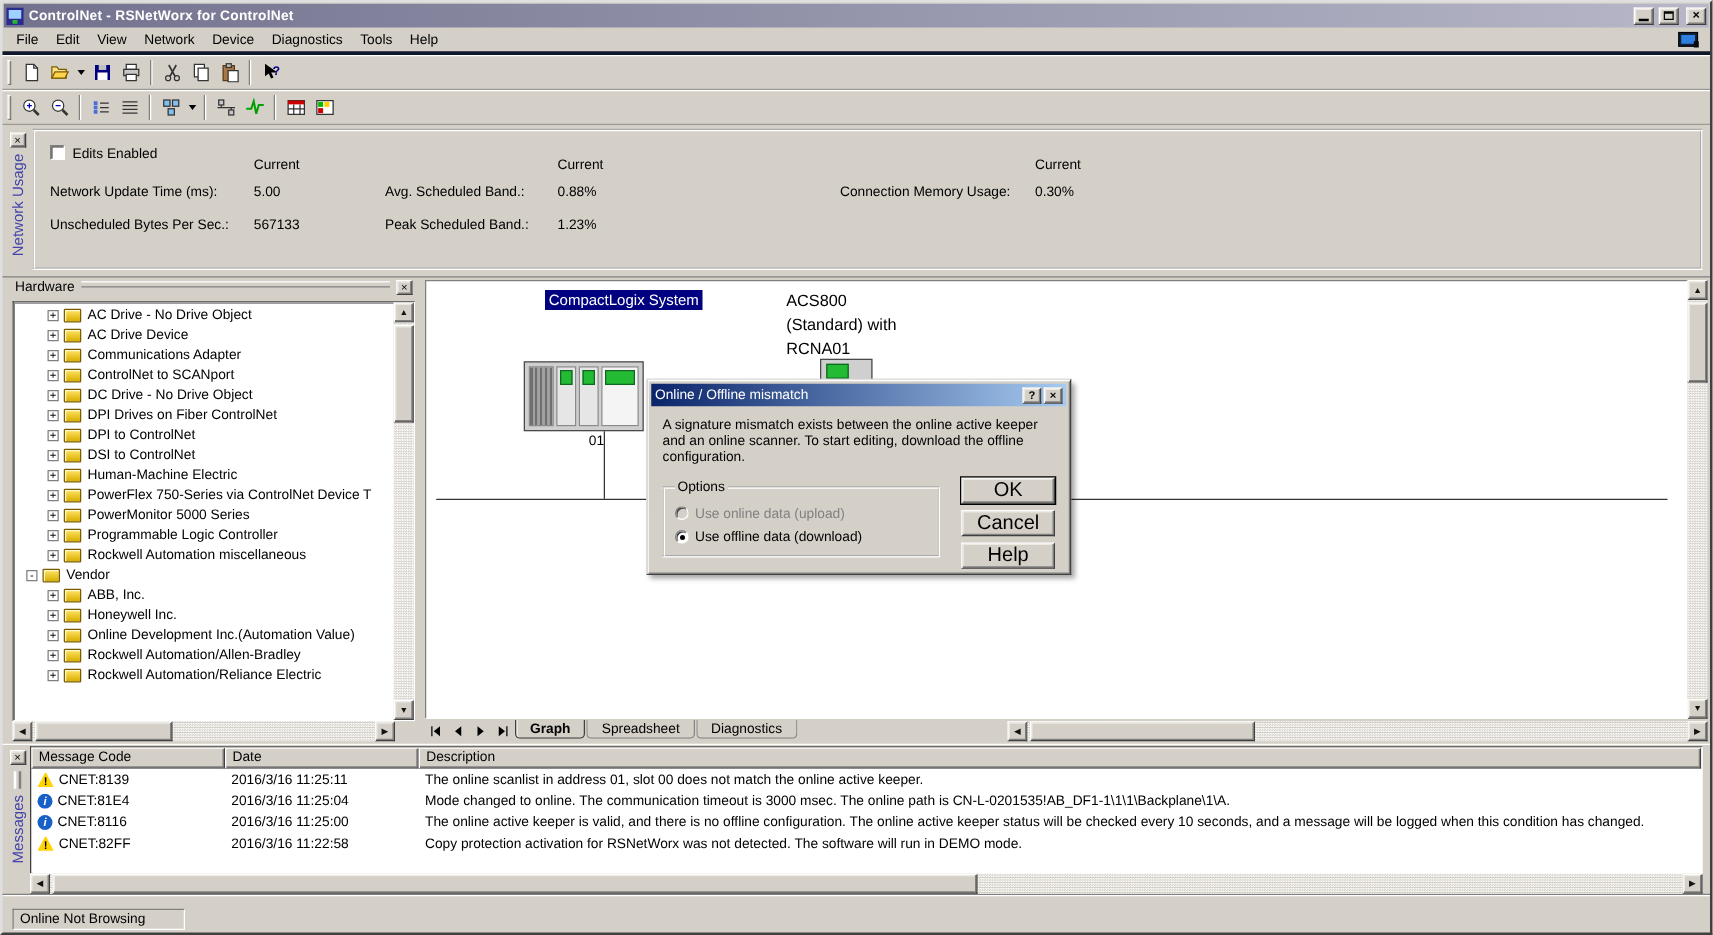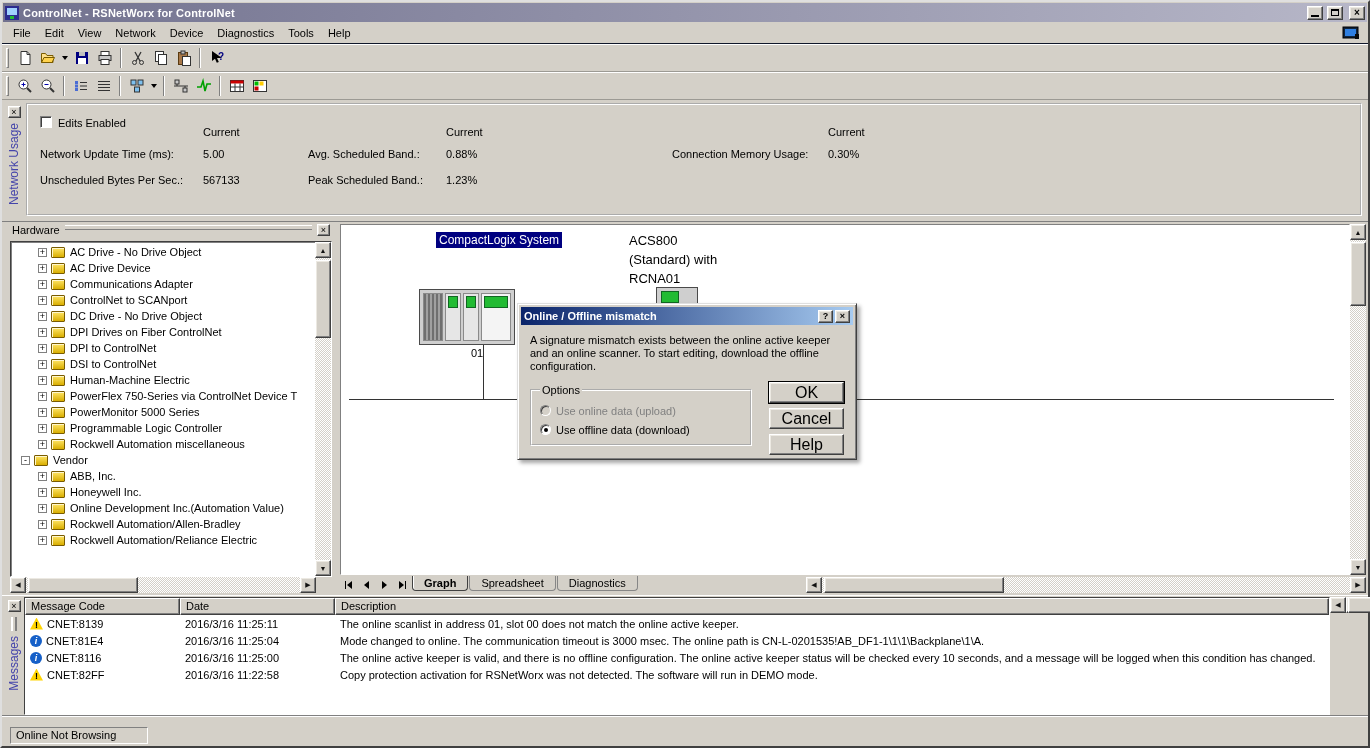--- a/index.html
+++ b/index.html
@@ -14,21 +14,21 @@
 
   
   .titlebar{height:19px;margin:1px 1px 0 1px;background:linear-gradient(90deg,#72728f,#b7b7c8);display:flex;align-items:center;gap:4px;padding:0 2px}
   .titlebar .title{flex:1;color:#fff;font-weight:bold;font-size:11px;letter-spacing:.2px}
   .winbtn{width:16px;height:14px;display:flex;align-items:center;justify-content:center;font-size:10px;line-height:1;font-weight:bold}
   .glyph-min{width:8px;height:2px;background:#000;margin-top:7px}
   .glyph-restore{width:8px;height:7px;border:1px solid #000;border-top:2px solid #000}
   .winbtn.close{margin-left:2px}
 
   
-  .menubar{height:22px;display:flex;align-items:center;padding:0 4px;border-bottom:1px solid #0f172a}
+  .menubar{height:22px;display:flex;align-items:center;padding:0 4px;border-bottom:3px solid #0f172a}
   .menubar .menus{display:flex;flex:1}
   .menu-item{padding:3px 7px;cursor:default}
   .mdi-icons{display:flex;align-items:center;gap:2px;margin-right:4px}
 
   
   .toolbar{display:flex;align-items:center;padding:2px 2px;border-top:1px solid #fff;border-bottom:1px solid #9c9a94}
   .grip{width:3px;height:20px;border:1px solid;border-color:#fff #808080 #808080 #fff;margin:0 4px 0 2px}
   .tbtn{width:23px;height:22px;display:flex;align-items:center;justify-content:center}
   .tbtn svg{display:block}
   .caret{width:0;height:0;border-left:3px solid transparent;border-right:3px solid transparent;border-top:4px solid #000}
@@ -87,21 +87,21 @@
   .mod.m2{width:16px;background:#e6e6e6}
   .mod.m3{flex:1;background:#f4f4f4}
   .node2{position:absolute;left:315px;top:62px;width:42px;height:50px;background:#cfcfcf;border:1px solid #4a4a4a}
   .node2 .led{position:absolute;top:3px;left:4px;width:18px;height:12px;background:#22bb33;border:1px solid #116622}
 
   
   .dialog{position:absolute;left:176px;top:78px;width:340px;height:157px;background:#d4d0c8;z-index:5;
           border:1px solid;border-color:#dfdfdf #404040 #404040 #dfdfdf;
           box-shadow:inset 1px 1px 0 #fff,inset -1px -1px 0 #808080,3px 3px 4px rgba(0,0,0,.35)}
   .dlg-title{height:18px;margin:3px 3px 0 3px;background:linear-gradient(90deg,#0a246a,#a6caf0);display:flex;align-items:center;padding:0 3px;gap:2px}
-  .dlg-title .t{flex:1;color:#fff;font-weight:bold;font-size:11px}
+  .dlg-title .t{flex:1;color:#fff;font-weight:normal;font-size:11px}
   .dlg-btn{width:15px;height:13px;display:flex;align-items:center;justify-content:center;font-size:9px;font-weight:bold}
   .dlg-msg{position:absolute;left:12px;top:30px;width:318px;line-height:13px}
   .dlg-options{position:absolute;left:12px;top:80px;width:222px;height:62px;border:2px groove #fff;padding:4px 8px}
   .dlg-options legend{font-size:11px;padding:0 2px}
   .radio-row{display:flex;align-items:center;gap:5px;height:17px;margin-top:2px}
   .radio{width:11px;height:11px;border-radius:50%;background:#fff;border:1px solid;border-color:#808080 #fff #fff #808080;box-shadow:inset 1px 1px 0 #404040;position:relative;flex:none}
   .radio.checked::after{content:"";position:absolute;left:3px;top:3px;width:4px;height:4px;border-radius:50%;background:#000}
   .radio-row.disabled{color:#808080}
   .radio-row.disabled .radio{background:#d4d0c8}
   .dlg-buttons{position:absolute;right:12px;top:78px;display:flex;flex-direction:column;gap:5px}
@@ -115,21 +115,21 @@
   .tri{width:0;height:0;border-top:4px solid transparent;border-bottom:4px solid transparent}
   .tri.left{border-right:5px solid #000}
   .tri.right{border-left:5px solid #000}
   .bar{width:1px;height:8px;background:#000}
   .tab{height:15px;line-height:14px;padding:0 11px;border:1px solid #868686;border-top:none;border-radius:0 0 4px 4px;background:#d4d0c8;position:relative;top:-1px}
   .tab.active{font-weight:bold;border-color:#404040;box-shadow:inset 1px 0 0 #fff}
   .graph-hscroll{width:560px;margin-left:auto}
 
   
   .msg-band{height:120px;display:flex;padding:1px 6px 0 2px;border-top:1px solid #fff}
-  .msg-col{flex:1;display:flex;flex-direction:row;min-width:0}
+  .msg-col{flex:1;display:flex;flex-direction:column;min-width:0}
   .msg-table{flex:1;overflow:hidden;display:flex;flex-direction:column}
   .msg-header,.msg-row{display:grid;grid-template-columns:155px 155px 1fr}
   .hcell{height:17px;background:#d4d0c8;border:1px solid;border-color:#fff #404040 #404040 #fff;box-shadow:inset -1px -1px 0 #808080;padding:1px 5px;white-space:nowrap;overflow:hidden}
   .msg-row{height:17px;align-items:center;background:#fff}
   .cell{padding:0 5px;white-space:nowrap;overflow:hidden}
   .codecell{display:flex;align-items:center;gap:4px}
   .msg-icon{width:13px;height:12px;display:inline-flex;align-items:center;justify-content:center;font-size:9px;font-weight:bold;flex:none}
   .msg-icon.warning{background:#ffd400;clip-path:polygon(50% 0,100% 100%,0 100%);color:#000}
   .msg-icon.warning::after{content:"!";margin-top:2px}
   .msg-icon.info{width:12px;height:12px;background:#1660c8;border-radius:50%;color:#fff;font-style:italic}

